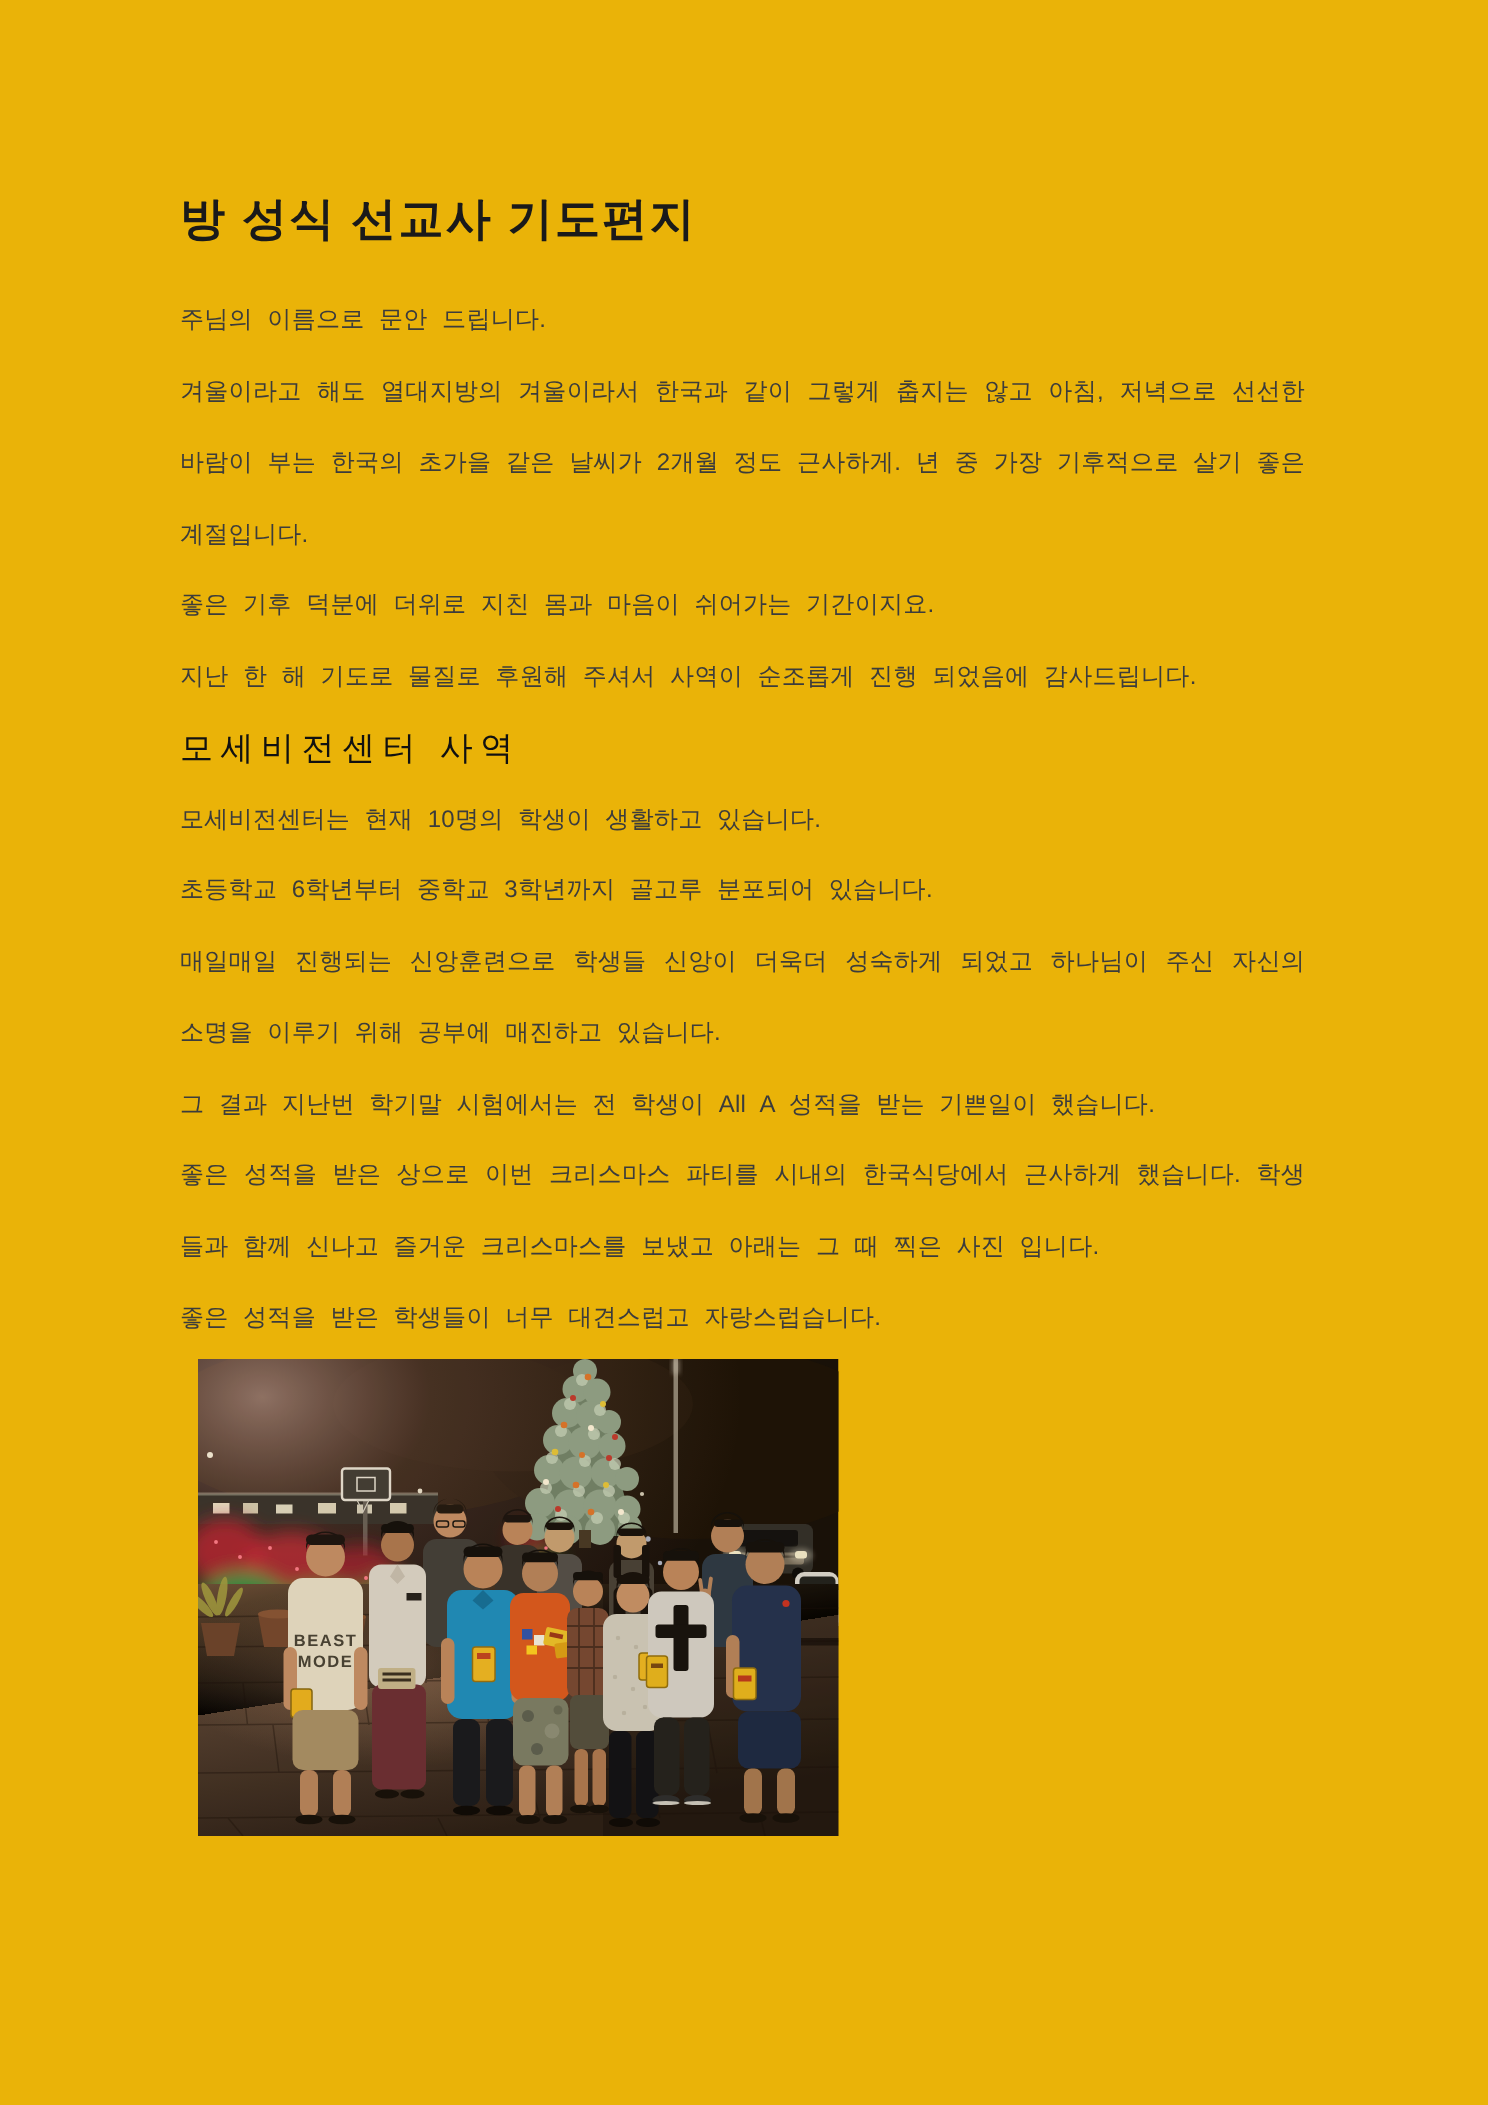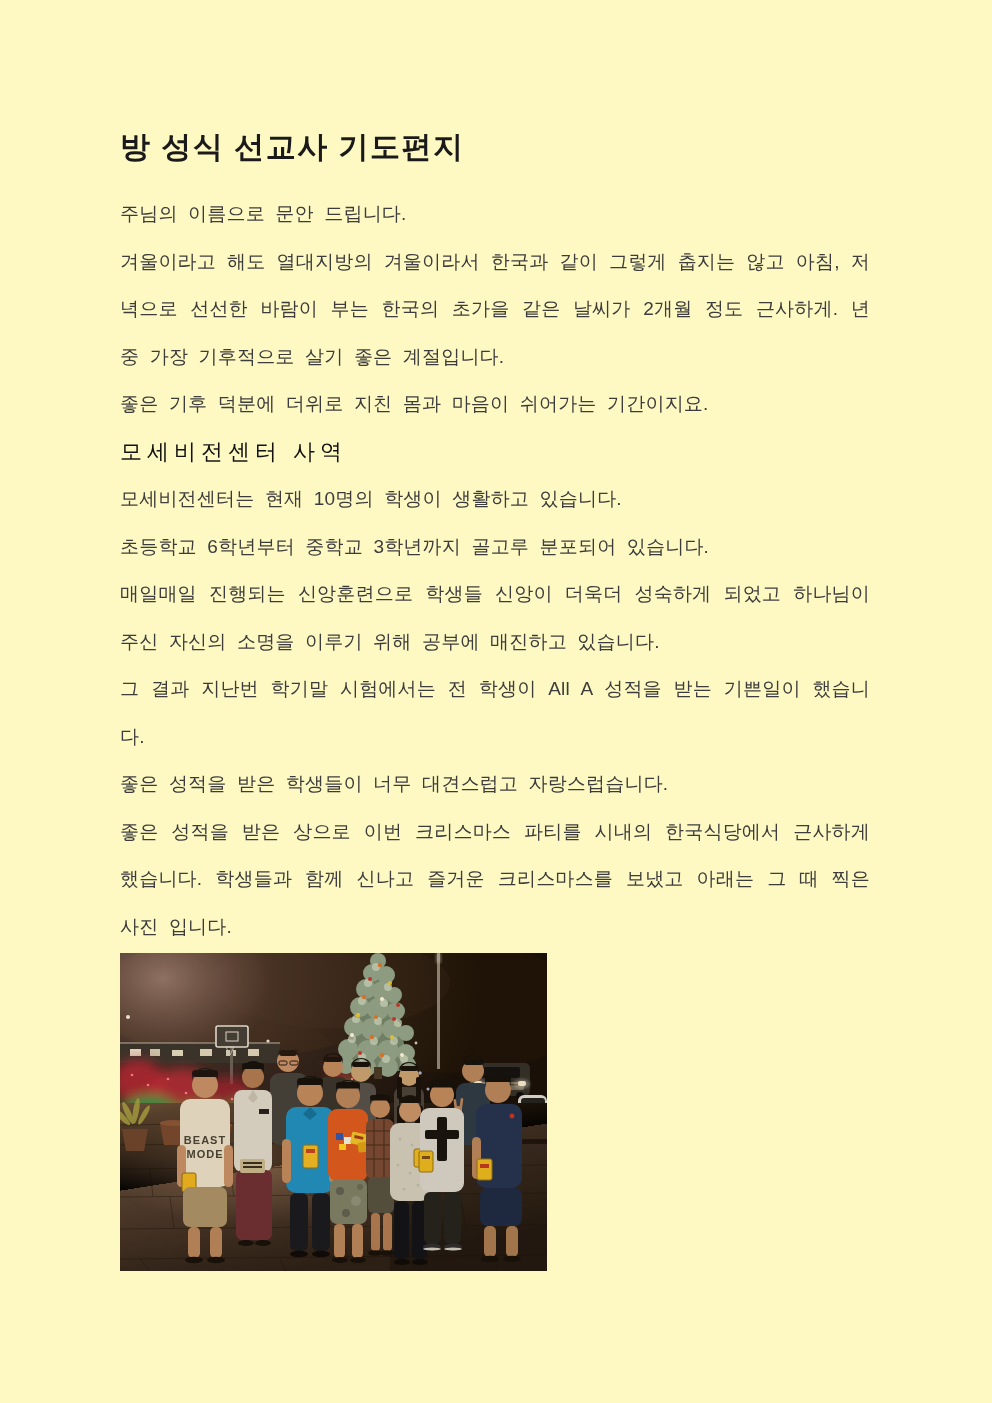--- a/index.html
+++ b/index.html
@@ -1,56 +1,57 @@
 <!DOCTYPE html>
 <html><head>
 <meta charset="utf-8">
 <style>
   html,body{margin:0;padding:0;background:#ffffff;}
   .page{
-    position:relative;width:992px;height:1403px;background:#fef9c3;
+    position:relative;width:992px;height:1403px;background:#eab308;
     font-family:"Liberation Sans","DejaVu Sans",sans-serif;overflow:hidden;
   }
   .content{padding:128px 122px 0 120px;}
   .doc-title{
     margin:0 0 24px 0;font-size:30px;line-height:38px;font-weight:800;
     color:#1a1a1a;letter-spacing:1.5px;
   }
   .para{
-    margin:0;font-size:19px;line-height:47.5px;color:#3c3c3c;
+    margin:0;font-size:16px;line-height:47.5px;color:#3c3c3c;
     text-align:justify;word-spacing:5px;letter-spacing:0.2px;
   }
   .section-heading{
     margin:0;font-size:22px;line-height:47.5px;font-weight:400;
     color:#111111;letter-spacing:5px;
   }
-  .photo-figure{margin:3px 0 0 0;width:427px;height:318px;}
+  .photo-figure{margin:3px 0 0 12px;width:427px;height:318px;}
   .photo-figure svg{display:block;}
   .shirt-text{font-family:"Liberation Sans","DejaVu Sans",sans-serif;font-weight:700;}
 </style>
 </head>
 <body>
 
 <div class="page">
   <div class="content">
 
     <h1 class="doc-title">방 성식 선교사 기도편지</h1>
 
     <p class="para">주님의 이름으로 문안 드립니다.</p>
     <p class="para">겨울이라고 해도 열대지방의 겨울이라서 한국과 같이 그렇게 춥지는 않고 아침, 저녁으로 선선한 바람이 부는 한국의 초가을 같은 날씨가 2개월 정도 근사하게. 년 중 가장 기후적으로 살기 좋은 계절입니다.</p>
     <p class="para">좋은 기후 덕분에 더위로 지친 몸과 마음이 쉬어가는 기간이지요.</p>
+    <p class="para">지난 한 해 기도로 물질로 후원해 주셔서 사역이 순조롭게 진행 되었음에 감사드립니다.</p>
 
     <h2 class="section-heading">모세비전센터 사역</h2>
 
     <p class="para">모세비전센터는 현재 10명의 학생이 생활하고 있습니다.</p>
     <p class="para">초등학교 6학년부터 중학교 3학년까지 골고루 분포되어 있습니다.</p>
     <p class="para">매일매일 진행되는 신앙훈련으로 학생들 신앙이 더욱더 성숙하게 되었고 하나님이 주신 자신의 소명을 이루기 위해 공부에 매진하고 있습니다.</p>
     <p class="para">그 결과 지난번 학기말 시험에서는 전 학생이 All A 성적을 받는 기쁜일이 했습니다.</p>
+    <p class="para">좋은 성적을 받은 상으로 이번 크리스마스 파티를 시내의 한국식당에서 근사하게 했습니다. 학생들과 함께 신나고 즐거운 크리스마스를 보냈고 아래는 그 때 찍은 사진 입니다.</p>
     <p class="para">좋은 성적을 받은 학생들이 너무 대견스럽고 자랑스럽습니다.</p>
-    <p class="para">좋은 성적을 받은 상으로 이번 크리스마스 파티를 시내의 한국식당에서 근사하게 했습니다. 학생들과 함께 신나고 즐거운 크리스마스를 보냈고 아래는 그 때 찍은 사진 입니다.</p>
 
     <figure class="photo-figure">
       <svg width="427" height="318" viewBox="0 0 427 318" xmlns="http://www.w3.org/2000/svg">
         <defs>
           <radialGradient id="flare" cx="0.1" cy="0.08" r="0.75">
             <stop offset="0" stop-color="#f2c4b8" stop-opacity="0.55"></stop>
             <stop offset="0.35" stop-color="#c98f86" stop-opacity="0.22"></stop>
             <stop offset="1" stop-color="#c98f86" stop-opacity="0"></stop>
           </radialGradient>
           <linearGradient id="floorGrad" x1="0" y1="0" x2="0.4" y2="1">

